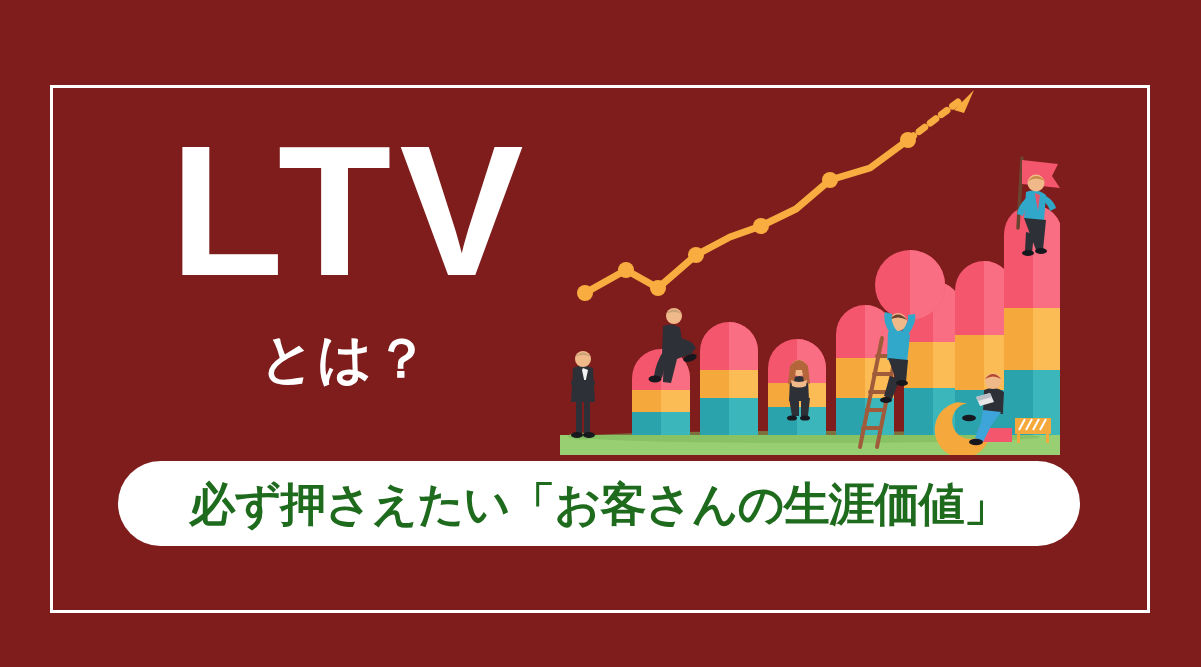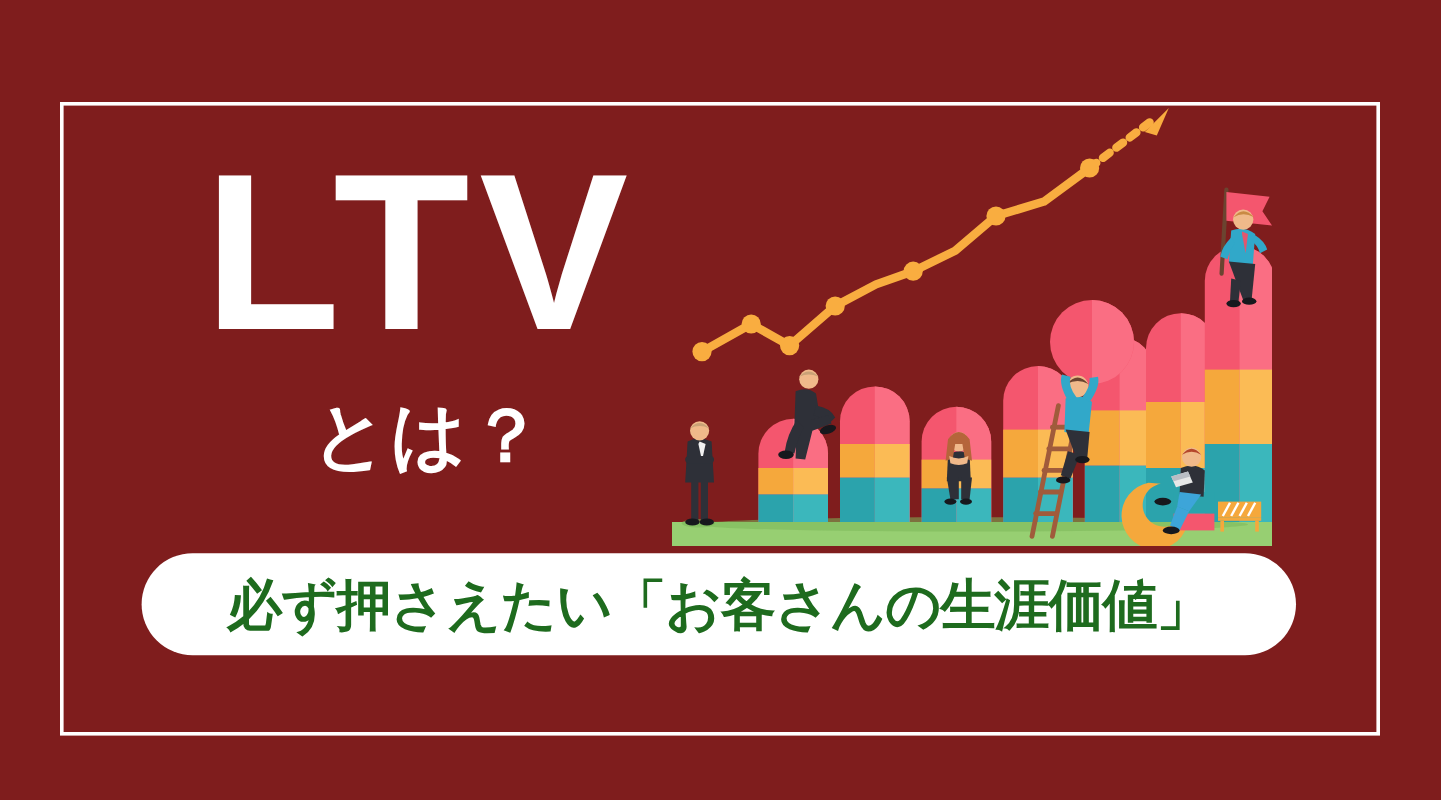--- a/index.html
+++ b/index.html
@@ -19,21 +19,21 @@
   }
   
   #ltv{
     position:absolute;left:170px;top:118px;
     color:#FFFFFF;font-size:186px;line-height:1;
     font-weight:700;letter-spacing:8px;
     font-family:"Liberation Sans","DejaVu Sans",sans-serif;
   }
   #toha{
     position:absolute;left:260px;top:332px;
-    color:#FFFFFF;font-size:62px;line-height:1;font-weight:700;
+    color:#FFFFFF;font-size:54px;line-height:1;font-weight:700;
     letter-spacing:2px;
     font-family:"DejaVu Sans","Liberation Sans",sans-serif;
   }
   
   #pill{
     position:absolute;left:118px;top:461px;width:962px;height:85px;
     background:#FFFFFF;border-radius:44px;
     display:flex;align-items:center;justify-content:center;
   }
   #pill-text{

